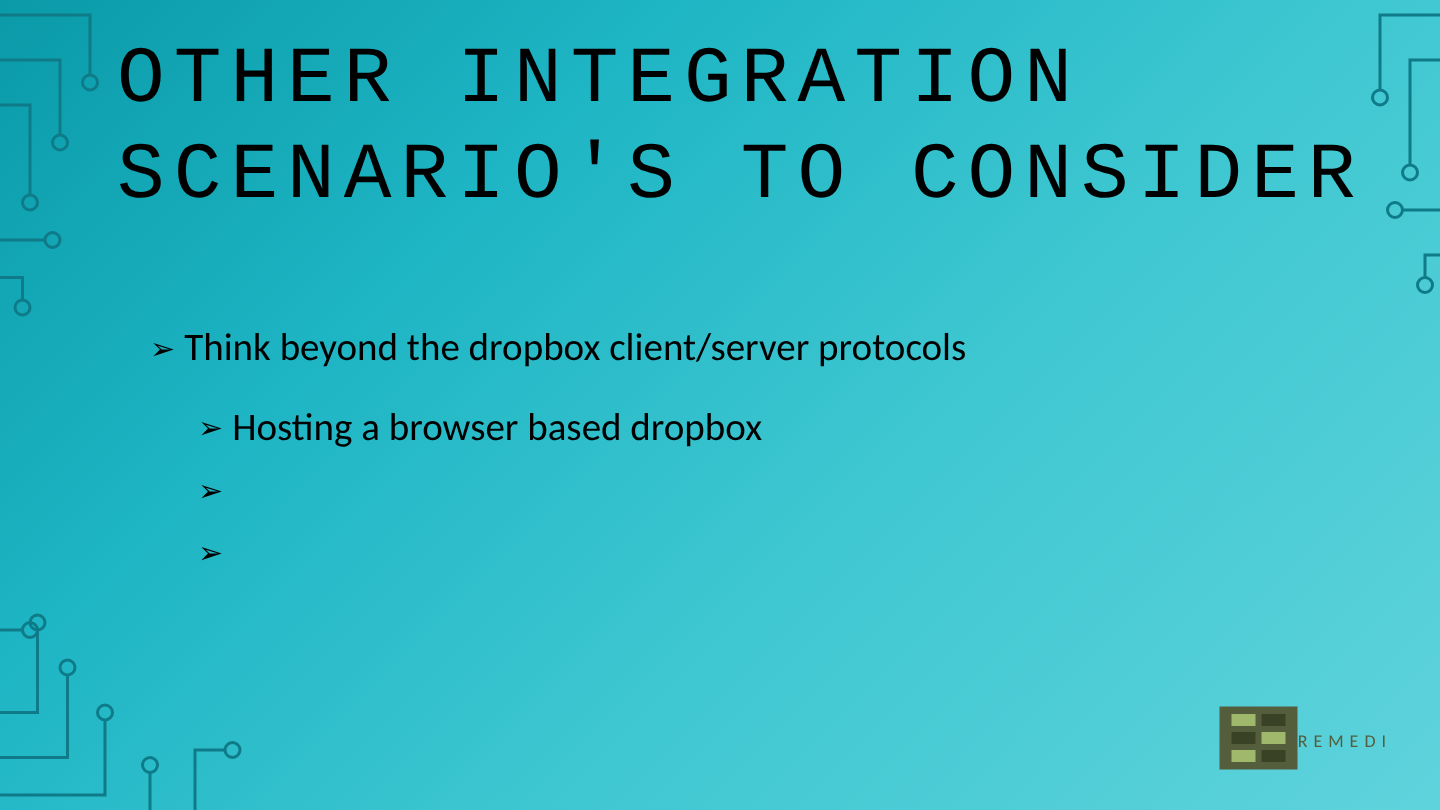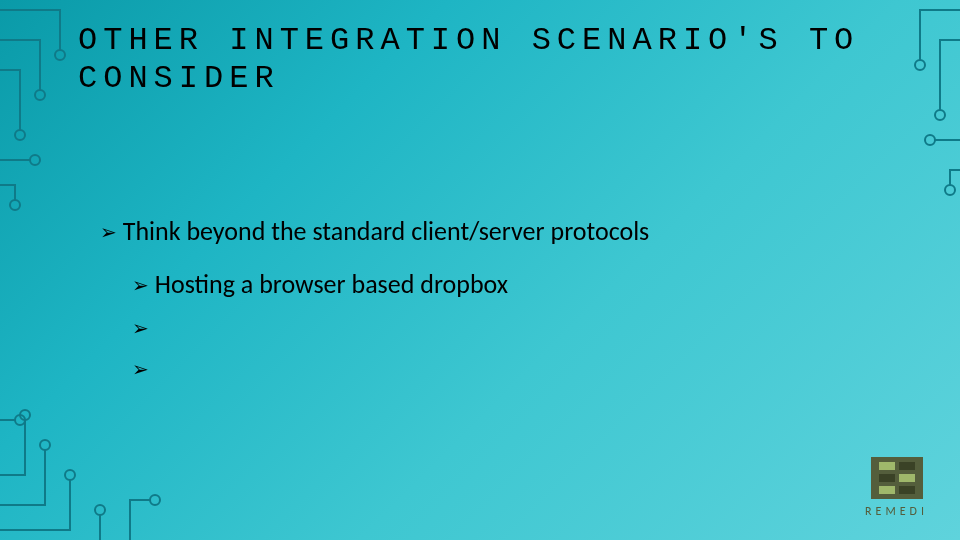--- a/index.html
+++ b/index.html
@@ -14,21 +14,21 @@
   .circuit {
     position: absolute;
     pointer-events: none;
   }
   .circuit svg { display: block; }
   .title {
     position: absolute;
     top: 22px;
     left: 78px;
     font-family: "Courier New", "Consolas", monospace;
-    font-size: 32px;
+    font-size: 53px;
     letter-spacing: 6px;
     color: #000;
     line-height: 1.2;
     font-weight: 400;
   }
   .bullets {
     position: absolute;
     top: 214px;
     left: 100px;
     color: #000;
@@ -49,21 +49,20 @@
     margin-right: 6px;
     font-size: 20px;
     position: relative;
     top: -1px;
   }
   .logo {
     position: absolute;
     right: 32px;
     bottom: 22px;
     display: flex;
-    flex-direction: column;
     align-items: center;
   }
   .logo-mark {
     width: 52px;
     height: 42px;
     background: #545e3c;
     display: grid;
     grid-template-columns: 1fr 1fr;
     grid-template-rows: 1fr 1fr 1fr;
     gap: 4px;
@@ -136,21 +135,21 @@
     <circle cx="155" cy="120" r="5"></circle>
   </g>
 </svg>
 </div>
 
 <h1 class="title">OTHER INTEGRATION SCENARIO'S TO CONSIDER</h1>
 
 <div class="bullets">
   <div class="bullet-l1">
     <span class="arrow">➢</span>
-    <span>Think beyond the standard client/server protocols</span>
+    <span>Think beyond the dropbox client/server protocols</span>
   </div>
   <div class="sub">
     <div class="bullet-l1">
       <span class="arrow">➢</span>
       <span>Hosting a browser based dropbox</span>
     </div>
     <div class="bullet-l1">
       <span class="arrow">➢</span>
     </div>
     <div class="bullet-l1">

